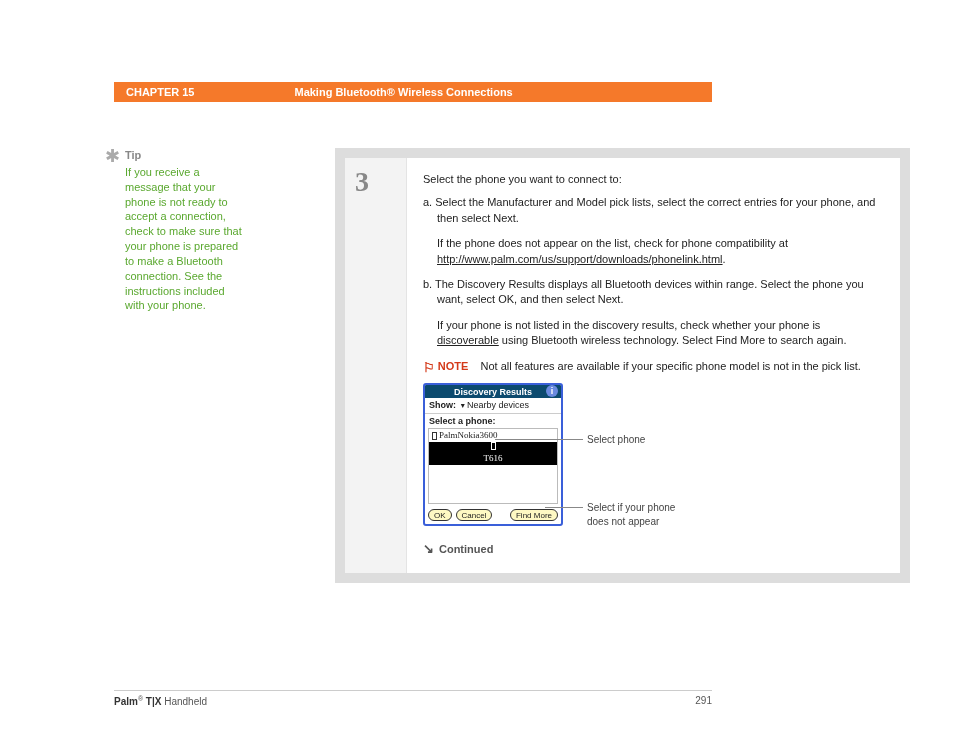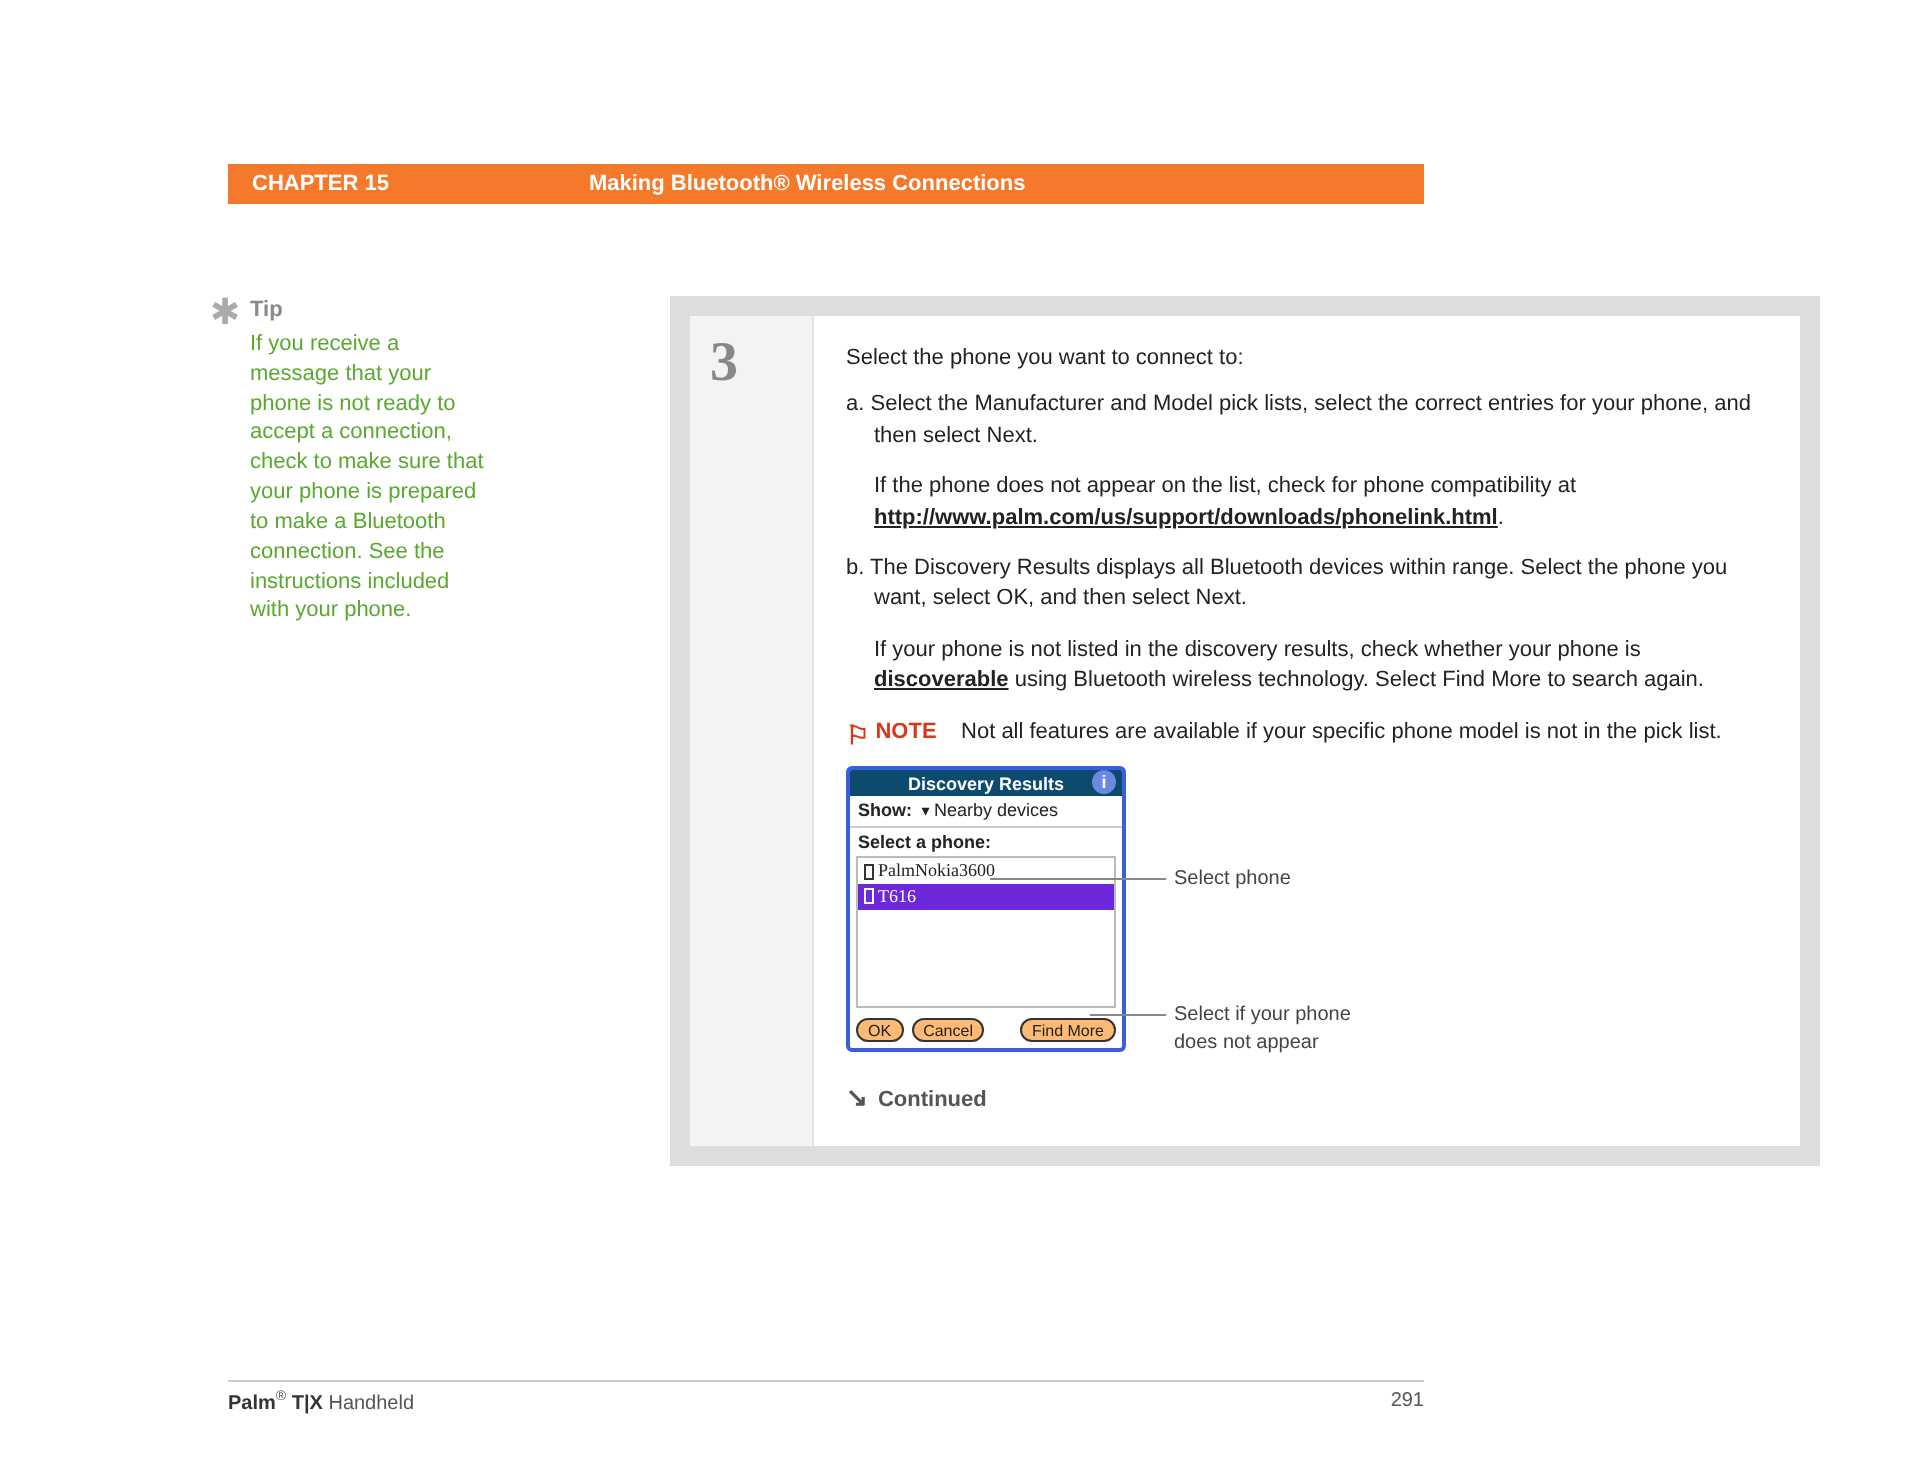--- a/index.html
+++ b/index.html
@@ -93,21 +93,21 @@
     margin-left: 14px;
     margin-bottom: 10px;
   }
   .instr-prefix { margin-left: -14px; }
   .instr-note {
     margin-left: 14px;
     margin-bottom: 10px;
   }
   .link-text {
     text-decoration: underline;
-    font-weight: bold;
+    font-weight: normal;
     color: #222;
   }
   .note-row {
     margin-top: 8px;
   }
   .note-flag {
     color: #d43a1a;
     font-weight: bold;
     font-size: 13px;
     display: inline-block;
@@ -184,35 +184,36 @@
     display: flex;
     align-items: center;
     gap: 2px;
   }
   .phone-icon {
     width: 5px; height: 8px;
     border: 1px solid #333;
     display: inline-block;
   }
   .selected-item {
-    background: #6d28d9;
+    background: #000000;
     color: #fff;
+    flex-direction: column;
   }
   .device-buttons {
     padding: 3px;
     display: flex;
     gap: 4px;
     align-items: center;
   }
   .pill-btn {
     border: 1px solid #333;
     border-radius: 7px;
     padding: 0 5px;
     font-size: 8px;
-    background: #fdba74;
+    background: #fef9c3;
     line-height: 11px;
     height: 12px;
     cursor: default;
   }
   .pill-spacer { flex: 1; }
   .callouts {
     margin-left: 24px;
     font-size: 10px;
     color: #444;
     display: flex;

